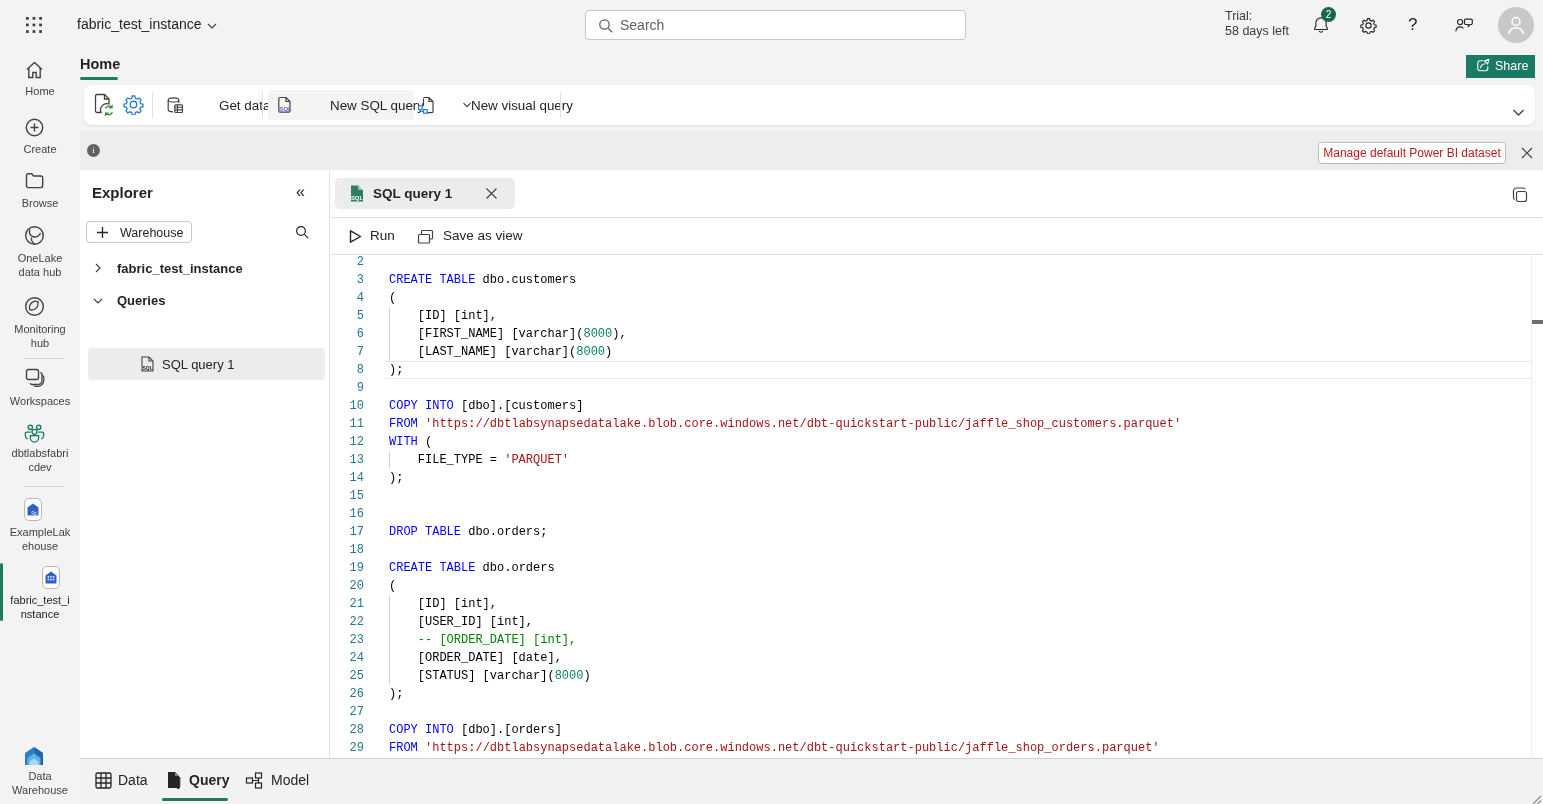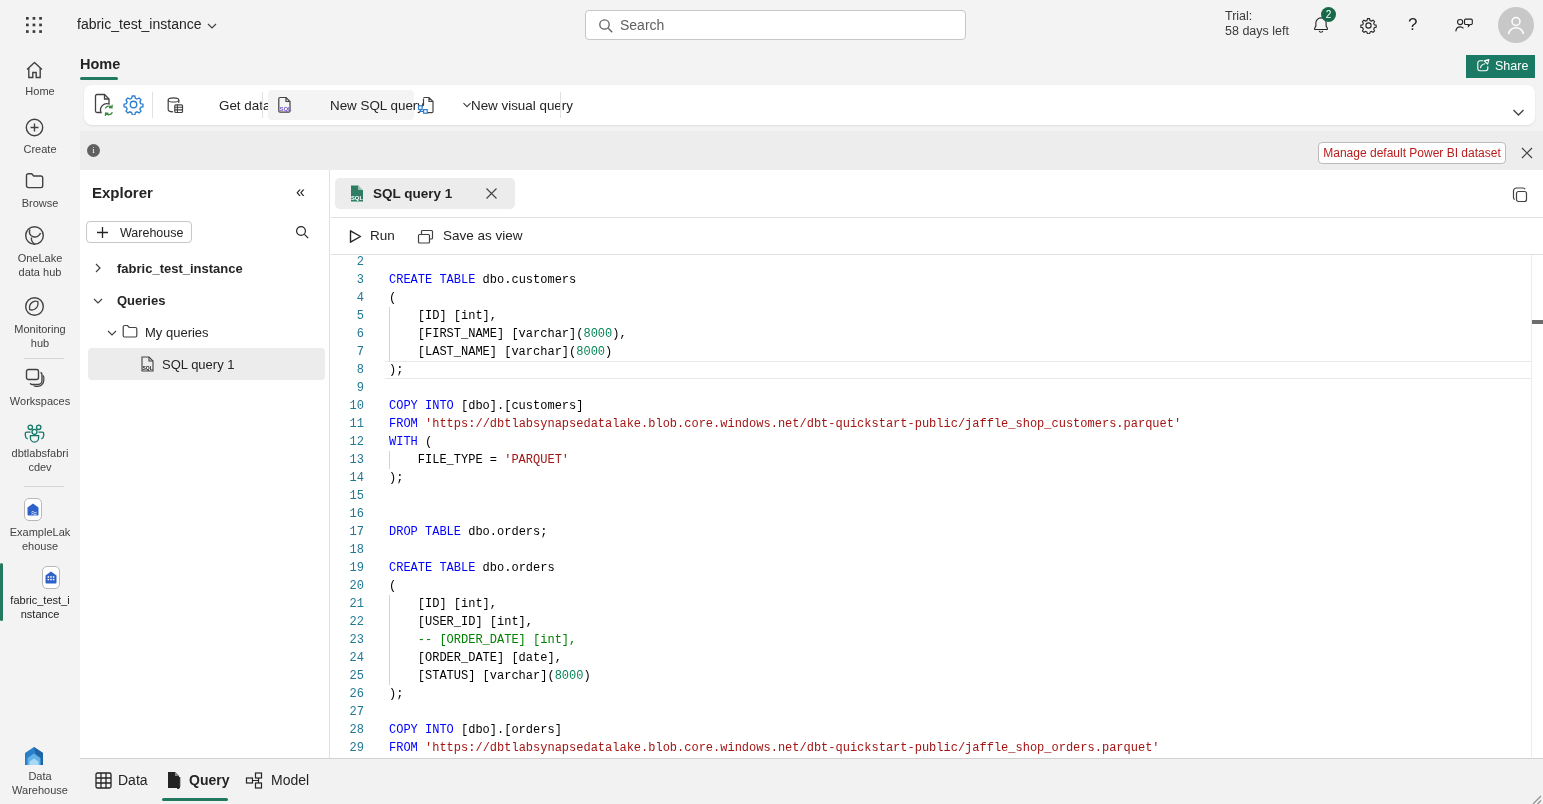--- a/index.html
+++ b/index.html
@@ -244,29 +244,20 @@
         <path d="M3 1l4 4-4 4" fill="none" stroke="#424242" stroke-width="1.2"></path>
       </svg>
       <div class="txt" style="left:37px;font-weight:bold">fabric_test_instance</div>
     </div>
     <div class="trow" style="top:114px">
       <svg class="abs" style="left:13px;top:12px" width="10" height="10" viewBox="0 0 10 10">
         <path d="M1 3l4 4 4-4" fill="none" stroke="#424242" stroke-width="1.2"></path>
       </svg>
       <div class="txt" style="left:37px;font-weight:bold">Queries</div>
     </div>
-    <div class="trow" style="top:146px">
-      <svg class="abs" style="left:27px;top:12px" width="10" height="10" viewBox="0 0 10 10">
-        <path d="M1 3l4 4 4-4" fill="none" stroke="#424242" stroke-width="1.2"></path>
-      </svg>
-      <svg class="abs" style="left:42px;top:8px" width="16" height="15" viewBox="0 0 16 15">
-        <path d="M1.2 3A1.5 1.5 0 0 1 2.7 1.5h2.8l1.7 2h6.1A1.5 1.5 0 0 1 14.8 5v6.5a1.5 1.5 0 0 1-1.5 1.5H2.7a1.5 1.5 0 0 1-1.5-1.5z" fill="none" stroke="#424242" stroke-width="1.2"></path>
-      </svg>
-      <div class="txt" style="left:65px">My queries</div>
-    </div>
     <div class="trow" style="top:178px">
       <div class="abs" style="left:8px;top:0;width:237px;height:32px;background:#ececec;border-radius:4px;"></div>
       <svg class="abs" style="left:60px;top:8px" width="14" height="16" viewBox="0 0 14 16">
         <path d="M2 1h7l4 4v10H2z" fill="none" stroke="#424242" stroke-width="1.1"></path>
         <path d="M9 1v4h4" fill="none" stroke="#424242" stroke-width="1.1"></path>
         <text x="2.5" y="14" font-size="5" fill="#242424" font-family="Liberation Sans" font-weight="bold">SQL</text>
       </svg>
       <div class="txt" style="left:82px">SQL query 1</div>
     </div>
   </div>

